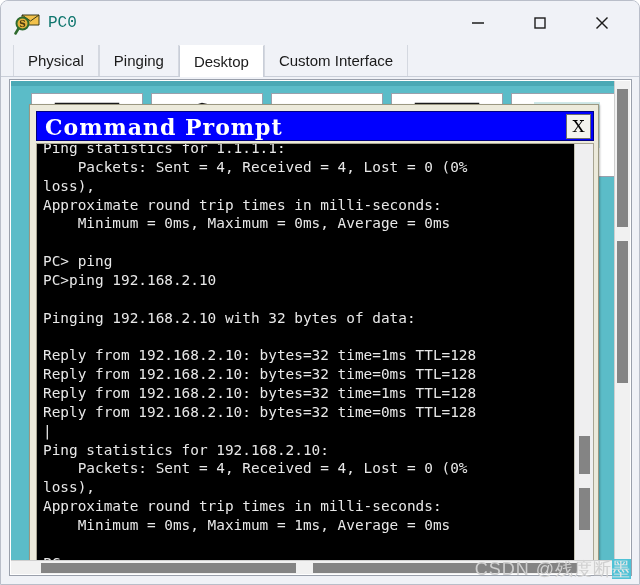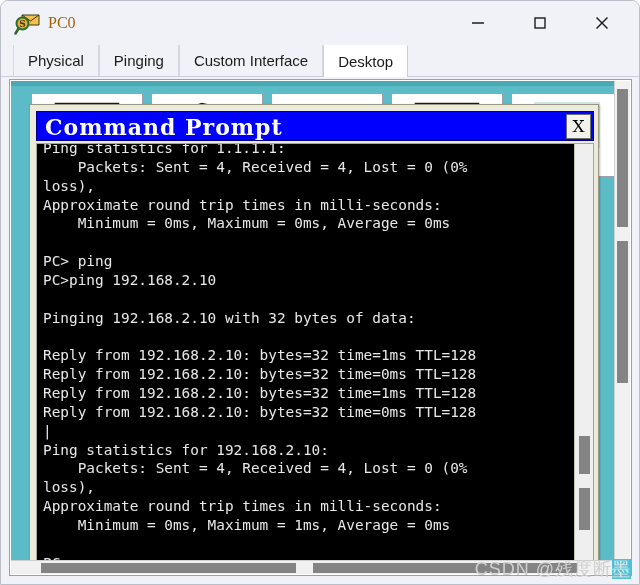--- a/index.html
+++ b/index.html
@@ -31,22 +31,22 @@
     border-bottom: 1px solid transparent;
   }
   #title-left {
     position: absolute;
     left: 13px; top: 9px;
     display: flex; align-items: center; gap: 8px;
   }
   #pt-icon { width: 26px; height: 26px; position: relative; display: block; }
   #window-title {
     font-size: 16px;
-    color: #a16207;
-    font-family: Liberation Serif, serif;
+    color: #0f766e;
+    font-family: Liberation Mono, monospace;
     line-height: 26px;
     white-space: nowrap;
   }
   .winbtn {
     position: absolute;
     top: 0; height: 44px; width: 46px;
     display: flex; align-items: center; justify-content: center;
     cursor: default;
   }
   .winbtn svg { display: block; }
@@ -290,25 +290,25 @@
     </div>
   </div>
 
   <div id="tabstrip">
     <div class="tab">
       <span>Physical</span>
     </div>
     <div class="tab">
       <span>Pinging</span>
     </div>
+    <div class="tab active">
+      <span>Desktop</span>
+    </div>
     <div class="tab">
       <span>Custom Interface</span>
-    </div>
-    <div class="tab active">
-      <span>Desktop</span>
     </div>
   </div>
 
   <div id="content-pane">
 
     <div id="pt-desktop">
 
       <div class="desk-icon-cell" style="left:20px;">
         <span class="dicon">
           <svg width="70" height="50" viewBox="0 0 70 50">

